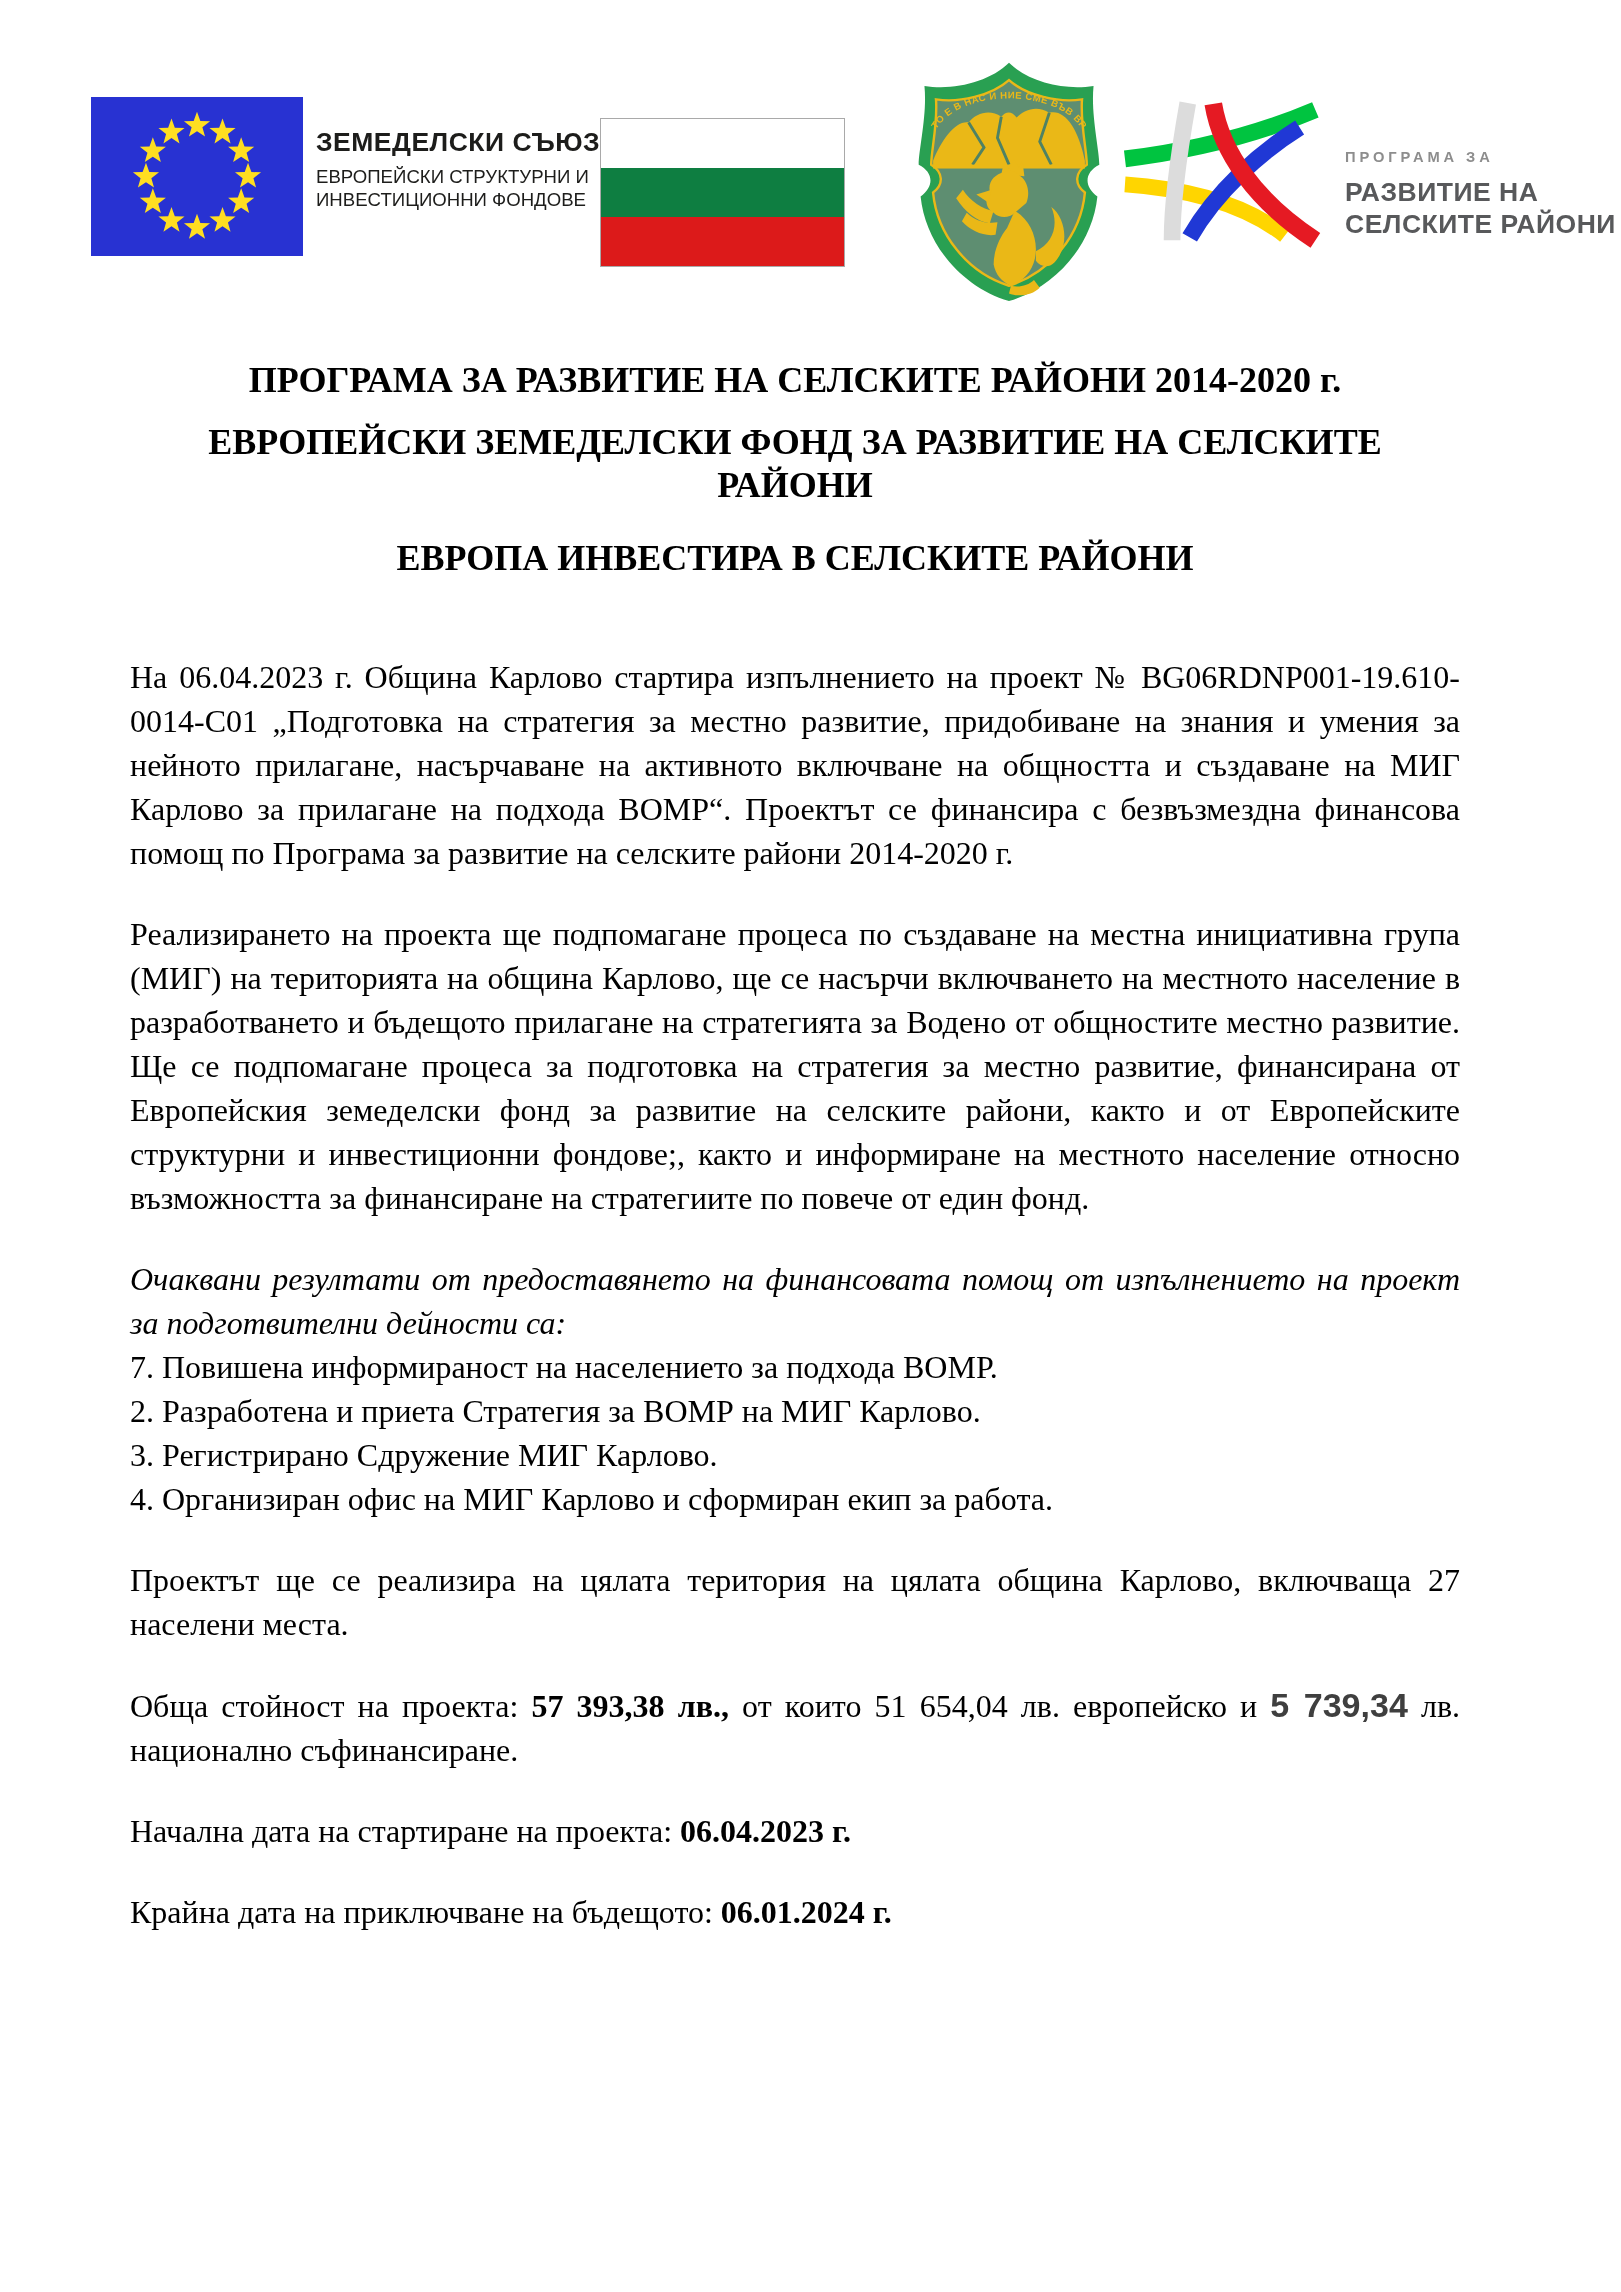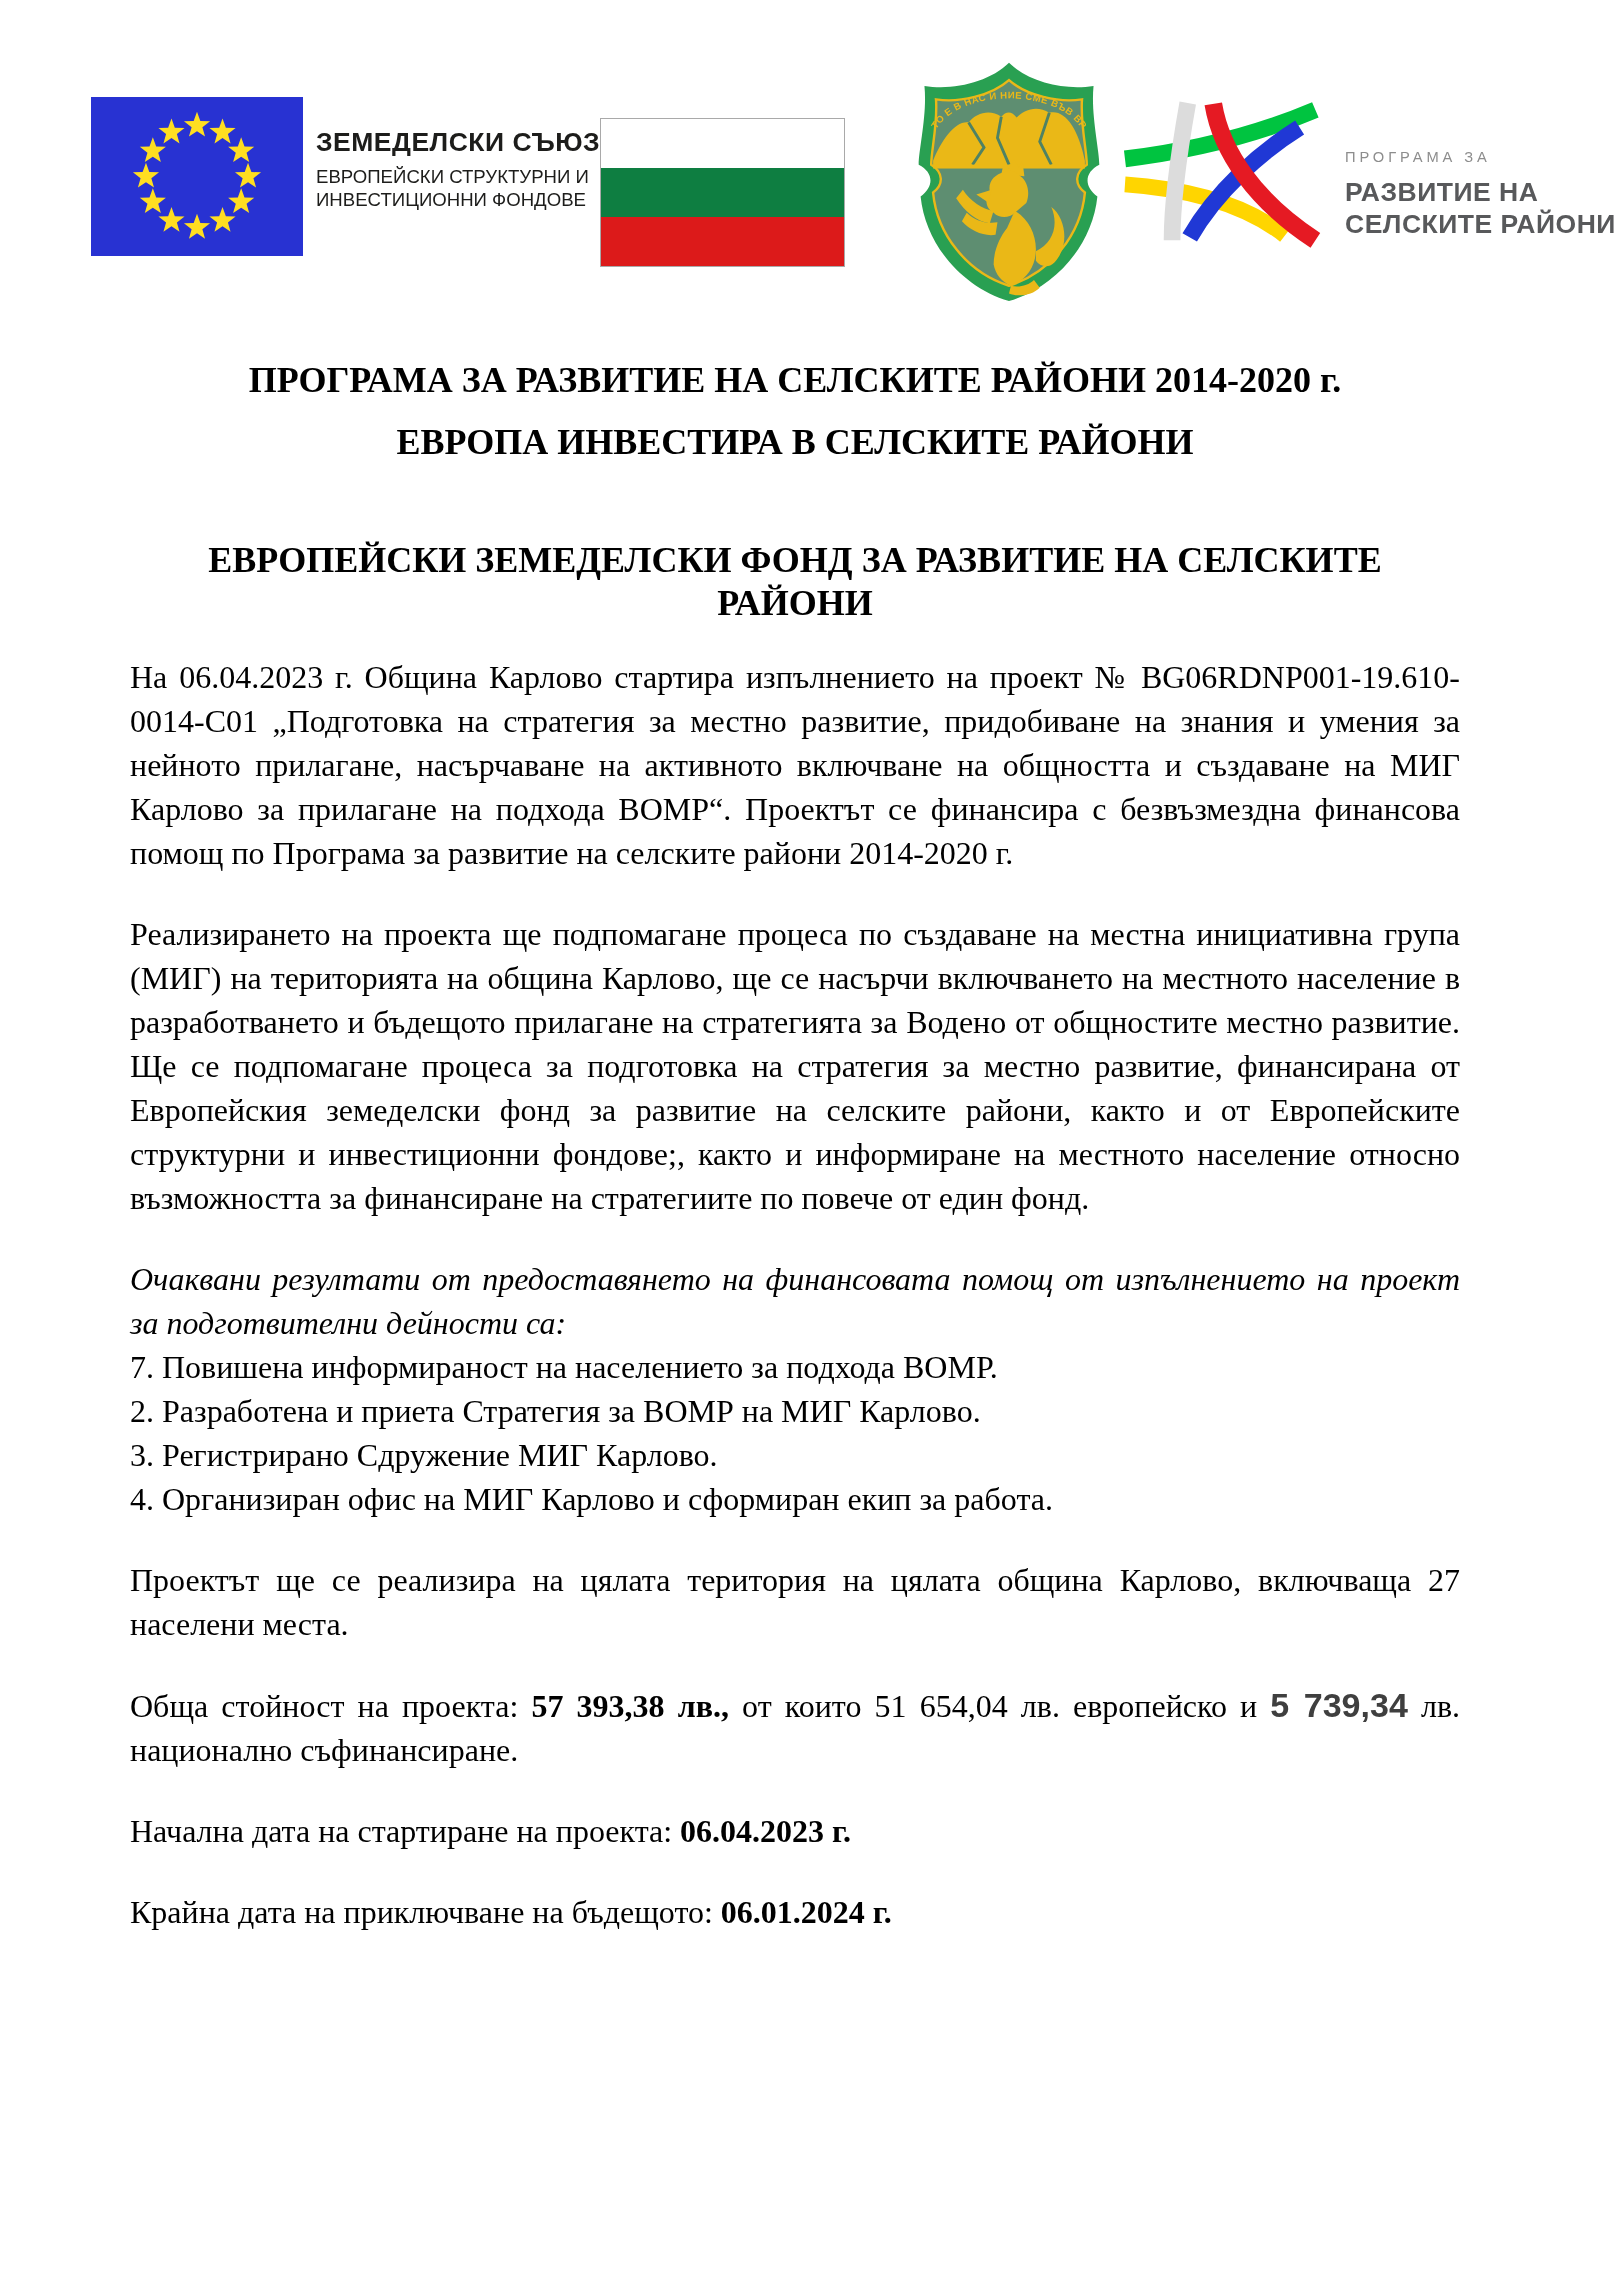--- a/index.html
+++ b/index.html
@@ -15,21 +15,21 @@
   .logos { position:absolute; inset:0; }
   .eu-flag { position:absolute; left:91px; top:97px; width:212px; height:159px; }
   .eu-text { position:absolute; left:316px; top:127px; font-family:"Liberation Sans", sans-serif; color:#1d1d1b; }
   .eu-title { font-size:26.5px; font-weight:bold; letter-spacing:0.5px; }
   .eu-sub { font-size:18.6px; line-height:23.5px; margin-top:6.9px; }
   .bg-flag { position:absolute; left:600px; top:118px; width:243px; height:147px; border:1px solid #a9a9a9; }
   .bg-flag .stripe { height:49px; }
   .coat { position:absolute; left:912px; top:59px; width:194px; height:245px; }
   .prsr-ribbons { position:absolute; left:1123px; top:98px; width:211px; height:162px; }
   .prsr-text { position:absolute; left:1345px; top:149px; font-family:"Liberation Sans", sans-serif; }
-  .prsr-line1 { font-size:14.7px; letter-spacing:3.9px; color:#8d8d8d; font-weight:normal; }
+  .prsr-line1 { font-size:14.7px; letter-spacing:3.9px; color:#8d8d8d; font-weight:bold; }
   .prsr-line2, .prsr-line3 { font-size:26.5px; font-weight:bold; color:#58595b; line-height:32px; letter-spacing:0.5px; }
   .prsr-line2 { margin-top:11px; }
   
   .content { padding:343px 161px 0 130px; }
   .doc-title { text-align:center; font-weight:bold; font-size:36px; line-height:43px; margin:16px; }
   .t1 { margin-bottom:18.6px; }
   .t2 { margin-bottom:30px; }
   .t3 { margin-bottom:75px; }
   .body-par { font-size:32px; line-height:44px; text-align:justify; margin:7px 0 37px 0; }
   .no-gap { margin-bottom:0;font-style:italic; }
@@ -115,22 +115,22 @@
     <div class="prsr-text">
       <div class="prsr-line1">ПРОГРАМА ЗА</div>
       <div class="prsr-line2">РАЗВИТИЕ НА</div>
       <div class="prsr-line3">СЕЛСКИТЕ РАЙОНИ</div>
     </div>
   </div>
 
   <div class="content">
 
     <h1 class="doc-title t1">ПРОГРАМА ЗА РАЗВИТИЕ НА СЕЛСКИТЕ РАЙОНИ 2014-2020 г.</h1>
+    <h1 class="doc-title t2">ЕВРОПЕЙСКИ ЗЕМЕДЕЛСКИ ФОНД ЗА РАЗВИТИЕ НА СЕЛСКИТЕ РАЙОНИ</h1>
     <h1 class="doc-title t3">ЕВРОПА ИНВЕСТИРА В СЕЛСКИТЕ РАЙОНИ</h1>
-    <h1 class="doc-title t2">ЕВРОПЕЙСКИ ЗЕМЕДЕЛСКИ ФОНД ЗА РАЗВИТИЕ НА СЕЛСКИТЕ РАЙОНИ</h1>
 
     <p class="body-par">На 06.04.2023 г. Община Карлово стартира изпълнението на проект № BG06RDNP001-19.610-0014-C01 „Подготовка на стратегия за местно развитие, придобиване на знания и умения за нейното прилагане, насърчаване на активното включване на общността и създаване на МИГ Карлово за прилагане на подхода ВОМР“. Проектът се финансира с безвъзмездна финансова помощ по Програма за развитие на селските райони 2014-2020 г.</p>
 
     <p class="body-par">Реализирането на проекта ще подпомагане процеса по създаване на местна инициативна група (МИГ) на територията на община Карлово, ще се насърчи включването на местното население в разработването и бъдещото прилагане на стратегията за Водено от общностите местно развитие. Ще се подпомагане процеса за подготовка на стратегия за местно развитие, финансирана от Европейския земеделски фонд за развитие на селските райони, както и от Европейските структурни и инвестиционни фондове;, както и информиране на местното население относно възможността за финансиране на стратегиите по повече от един фонд.</p>
 
     <p class="body-par no-gap">Очаквани резултати от предоставянето на финансовата помощ от изпълнението на проект за подготвителни дейности са:</p>
     <div class="results">
       <div class="result-item">7. Повишена информираност на населението за подхода ВОМР.</div>
       <div class="result-item">2. Разработена и приета Стратегия за ВОМР на МИГ Карлово.</div>
       <div class="result-item">3. Регистрирано Сдружение МИГ Карлово.</div>

